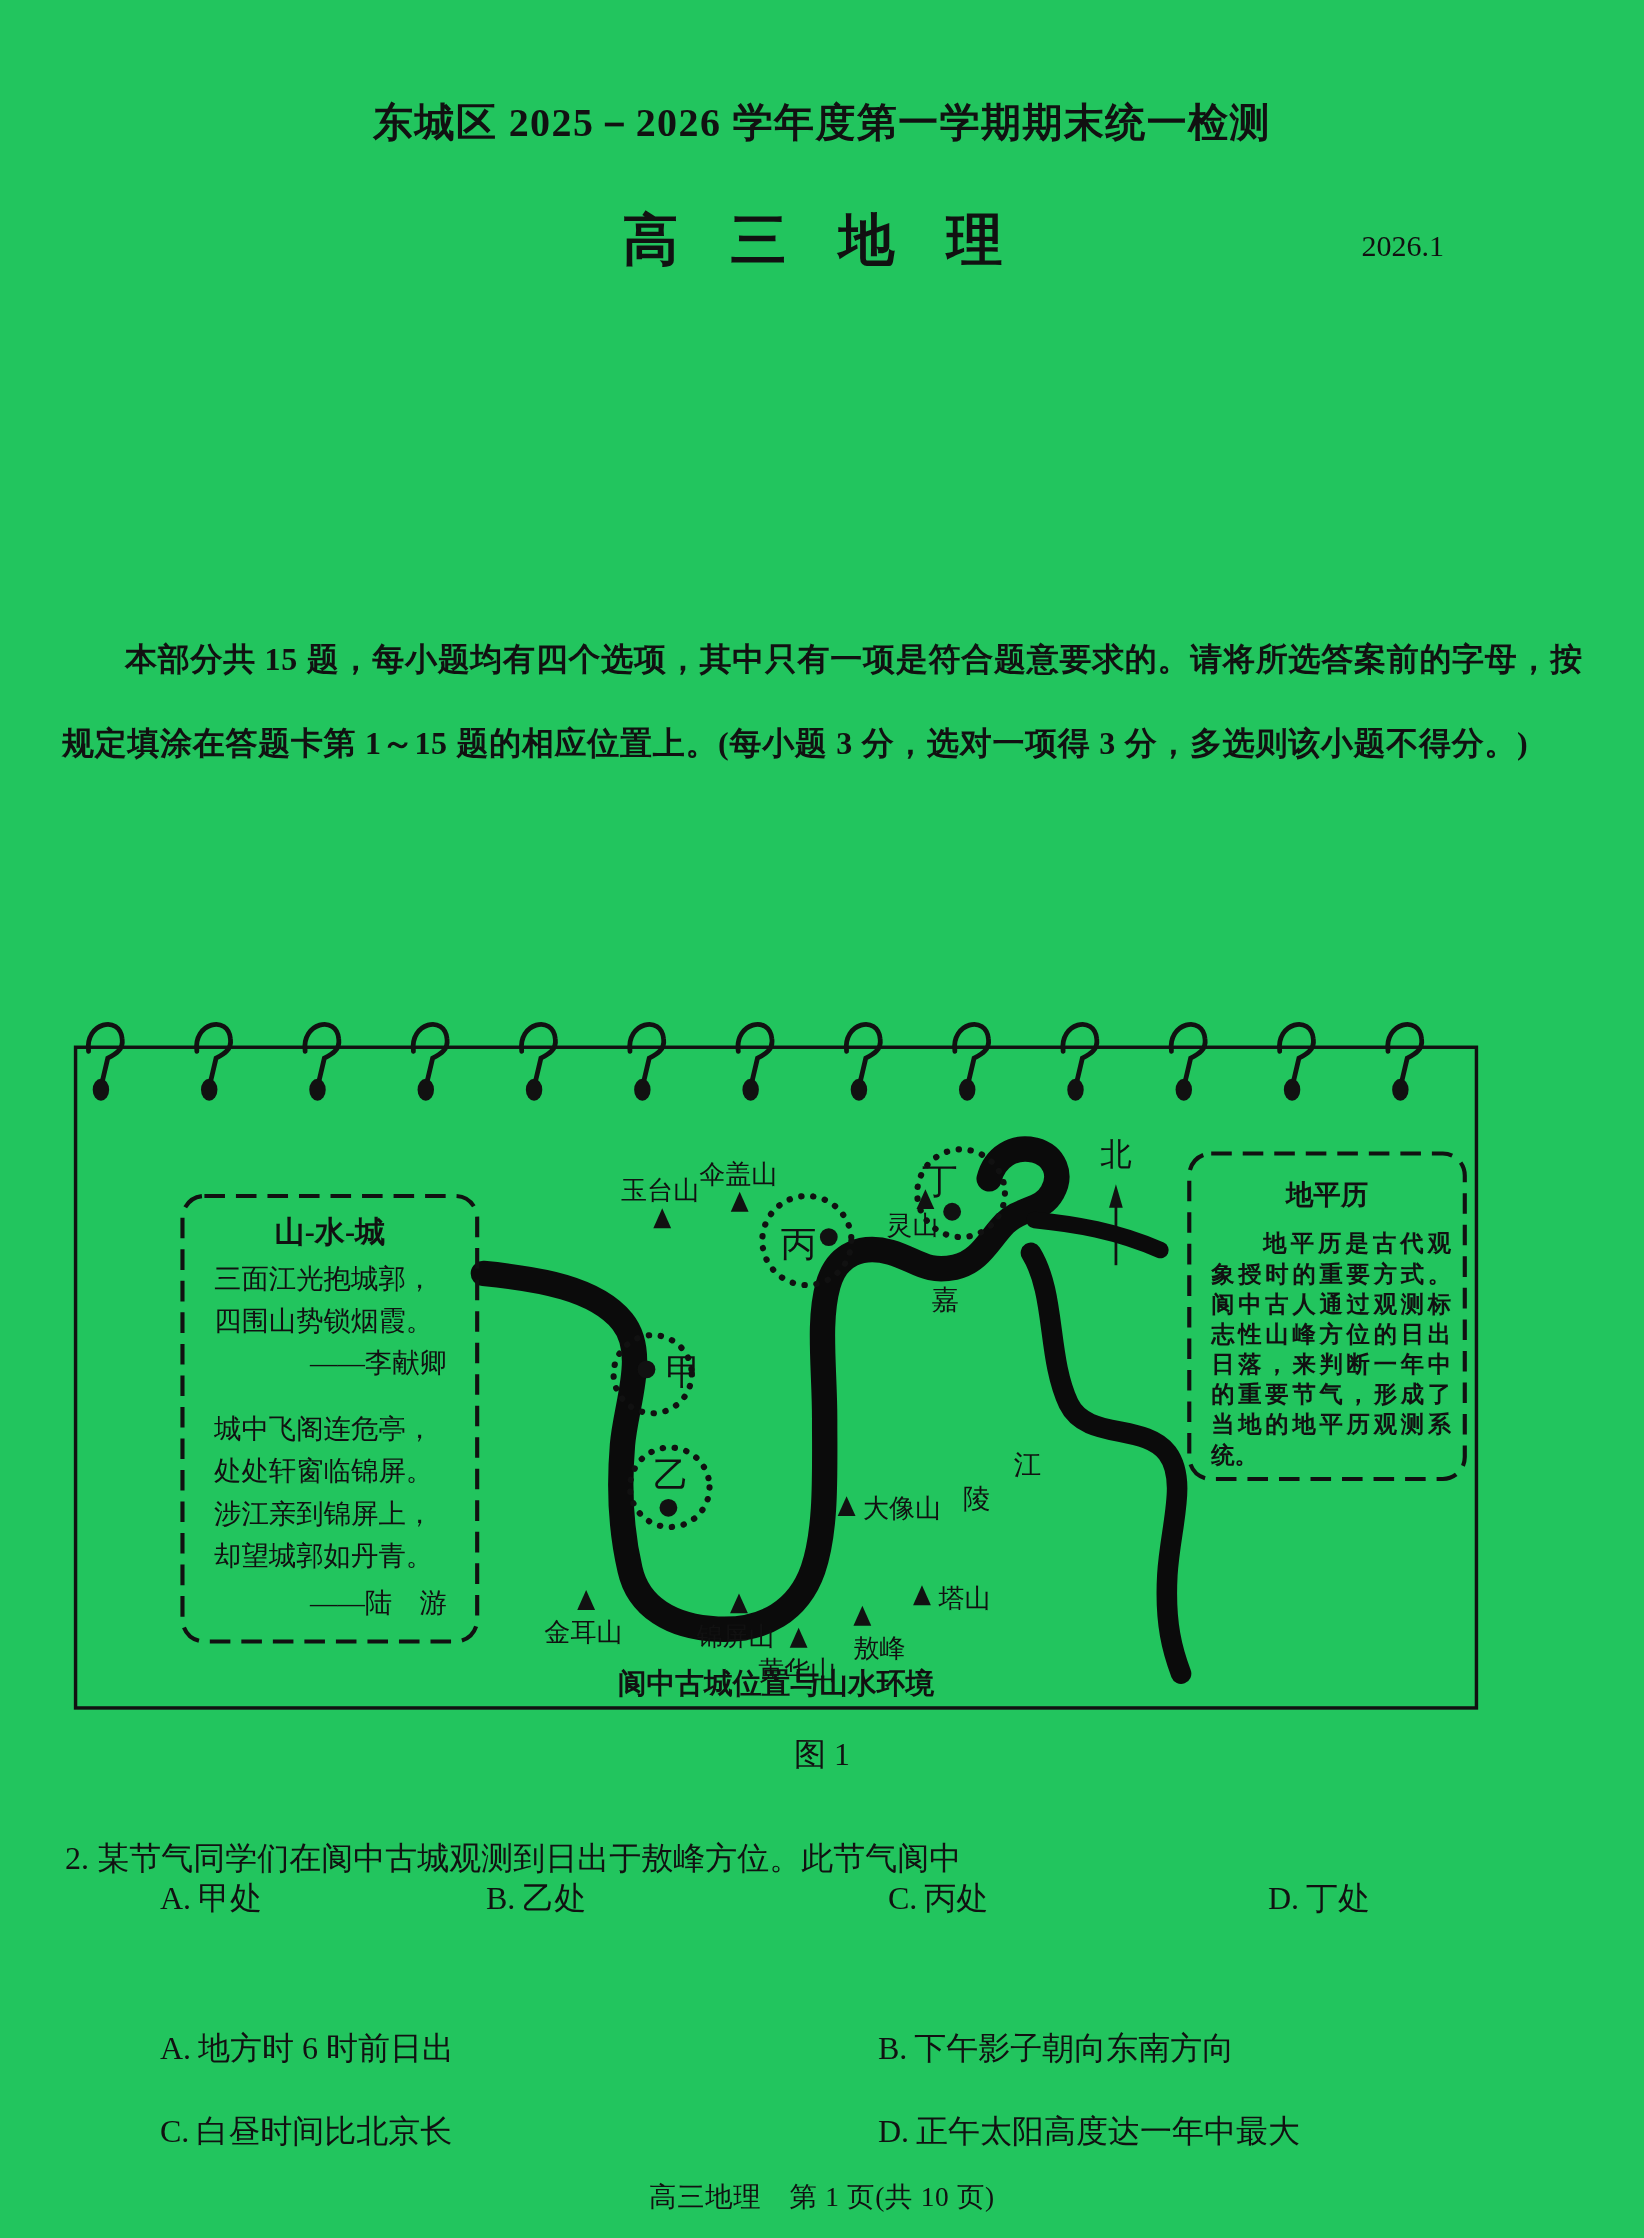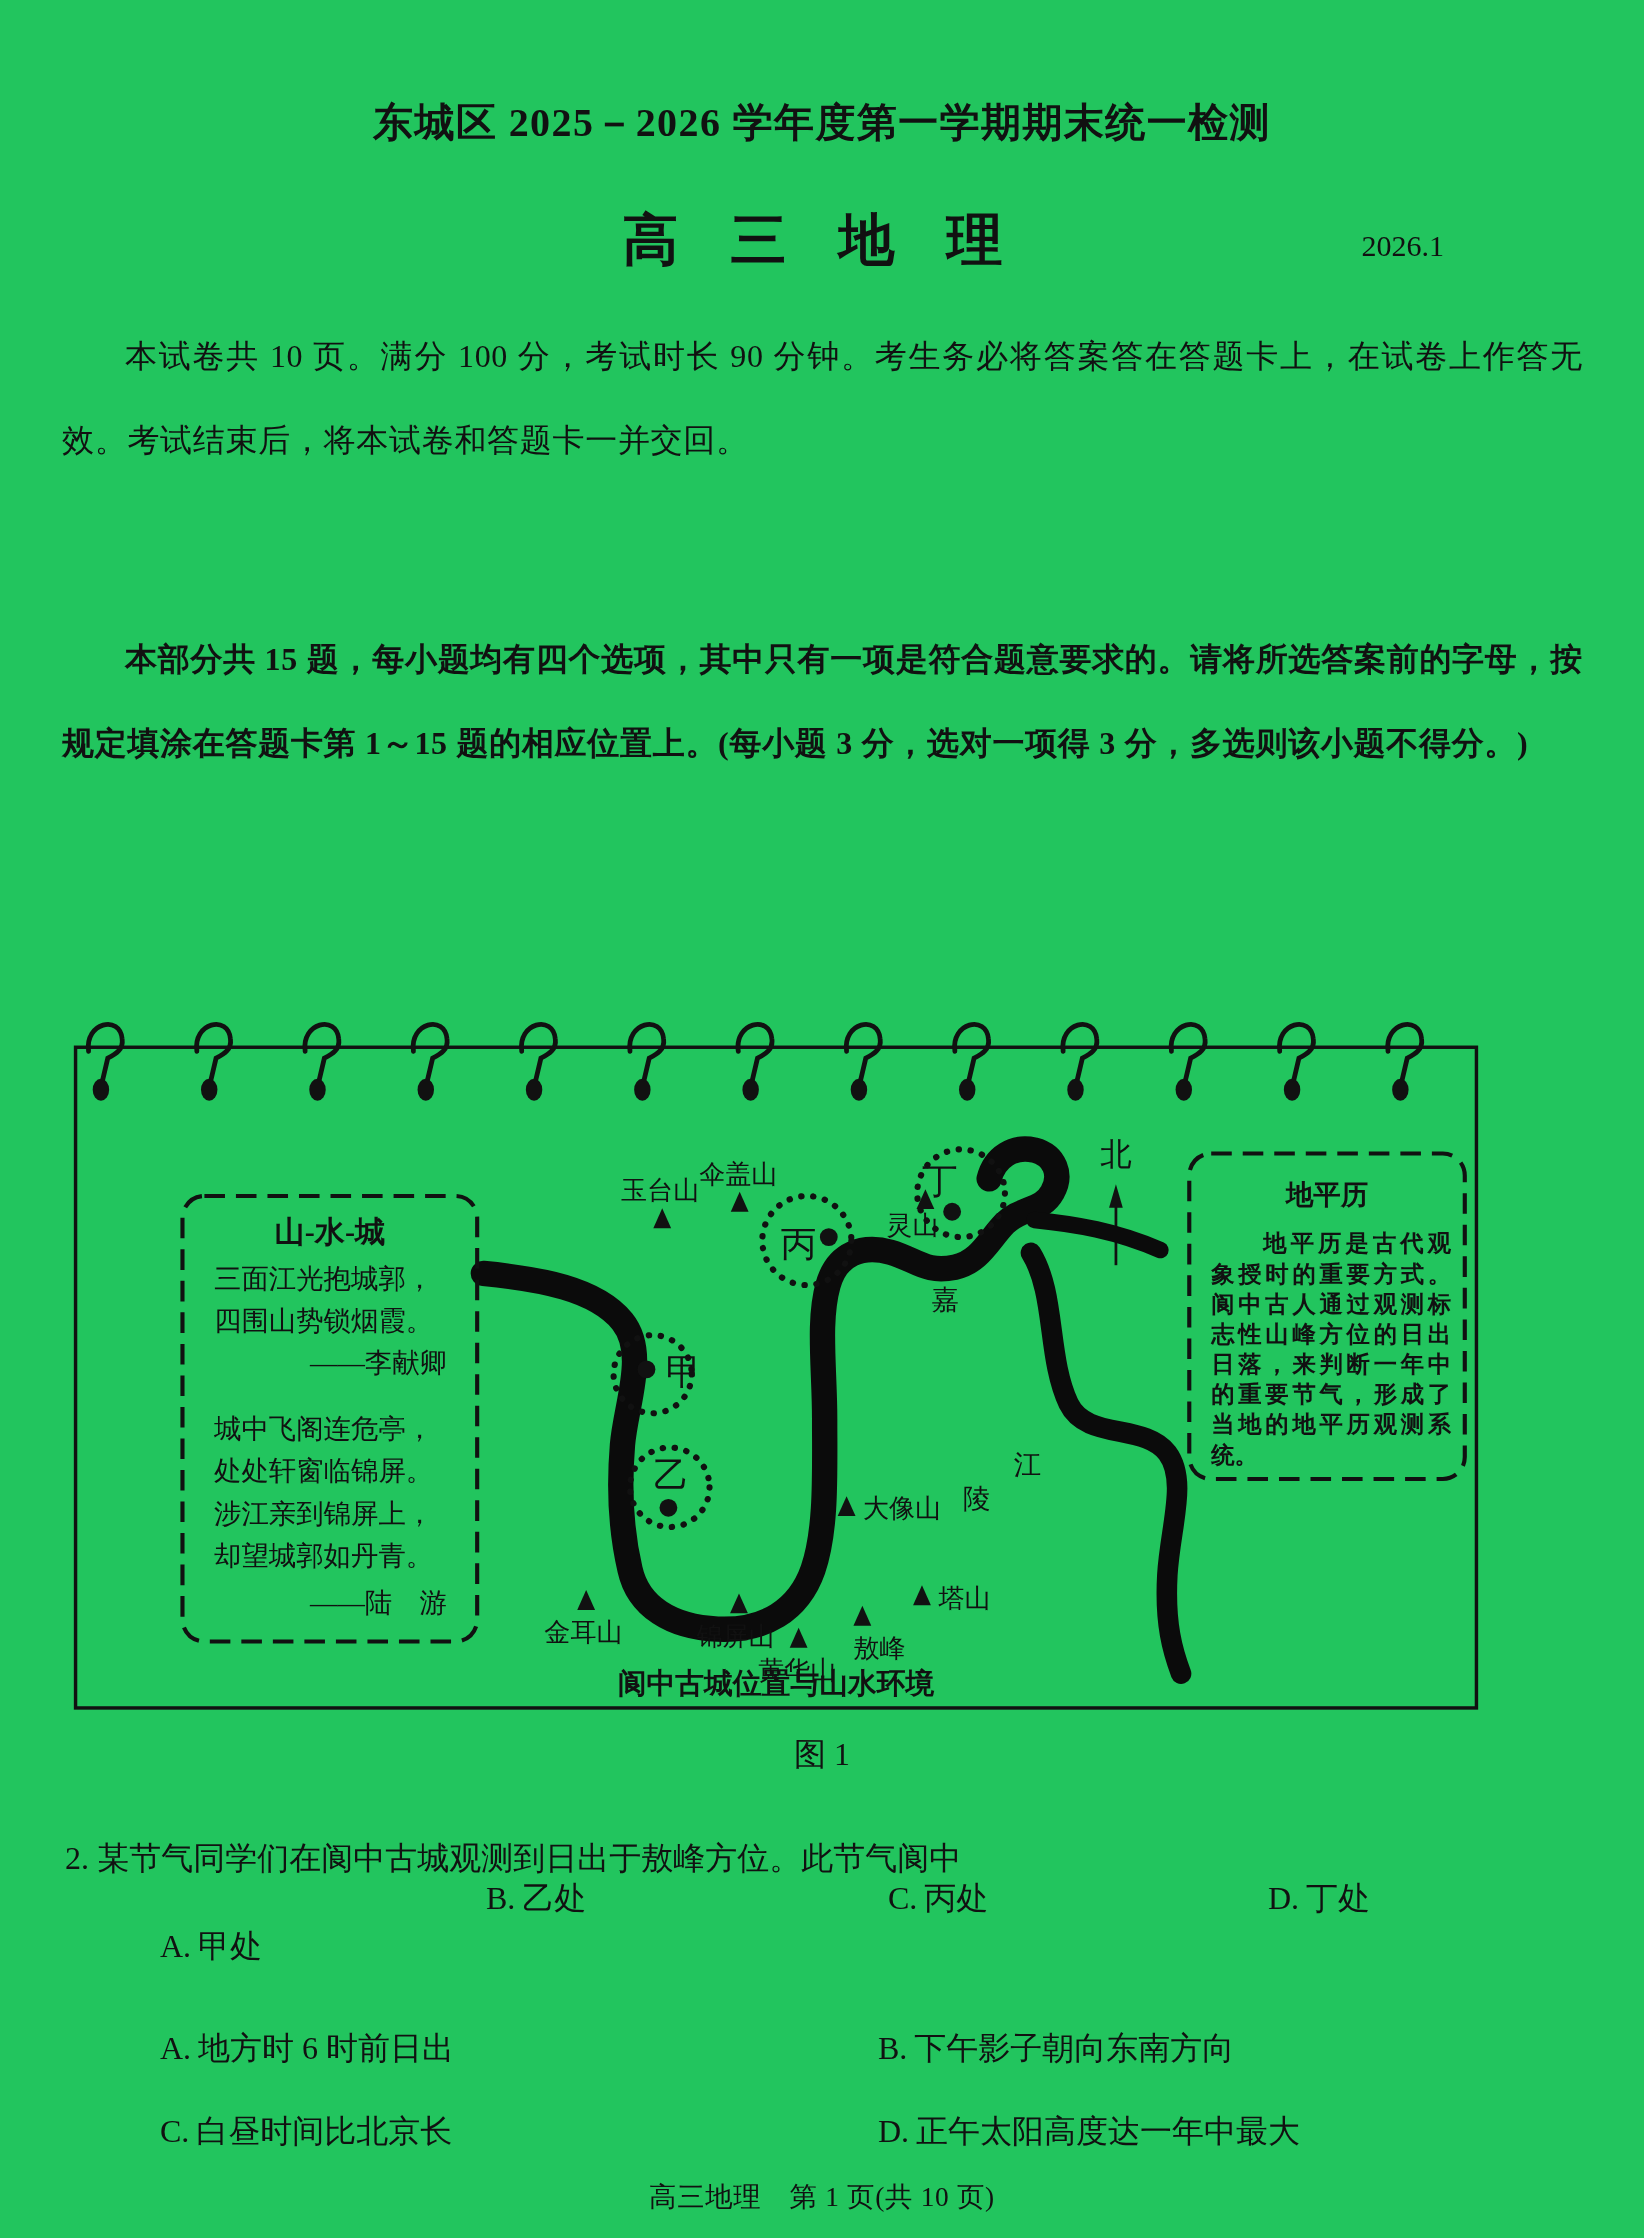--- a/index.html
+++ b/index.html
@@ -33,21 +33,20 @@
 </style>
 </head>
 <body>
 
 <div class="page">
 
   <div class="abs center exam-header">东城区 2025－2026 学年度第一学期期末统一检测</div>
   <div class="abs center subject-title">高 三 地 理</div>
   <div class="abs date">2026.1</div>
 
-  <div class="abs para" style="top:314px;">本试卷共 10 页。满分 100 分，考试时长 90 分钟。考生务必将答案答在答题卡上，在试卷上作答无效。考试结束后，将本试卷和答题卡一并交回。</div>
 
 
   <div class="abs para" style="top:617px;font-weight:bold;">本部分共 15 题，每小题均有四个选项，其中只有一项是符合题意要求的。请将所选答案前的字母，按规定填涂在答题卡第 1～15 题的相应位置上。(每小题 3 分，选对一项得 3 分，多选则该小题不得分。)</div>
 
 
   <svg viewBox="0 -85 2050 1052" style="position:absolute;left:73px;top:989px;width:1406px;height:721px;">
     <defs>
       <g id="ring">
         <path d="M -26 6 C -32 -36 20 -48 23 -12 C 25 3 14 10 2 16 L -6 50" fill="none" stroke="#111" stroke-width="7" stroke-linecap="round"></path>
         <ellipse cx="-8" cy="62" rx="12" ry="16" fill="#111"></ellipse>
@@ -182,21 +181,21 @@
         <text x="1660" y="606">统。</text>
       </g>
     </g>
 
     <text x="1025" y="942" font-size="42" font-weight="700" text-anchor="middle">阆中古城位置与山水环境</text>
   </svg>
 
   <div class="abs center fig-caption">图 1</div>
 
   <div>
-    <span class="opt" style="left:160px;top:1877px;margin-top:48px;"><span class="opt-label">A.</span><span>甲处</span></span>
+    <span class="opt" style="left:160px;top:1877px;"><span class="opt-label">A.</span><span>甲处</span></span>
     <span class="opt" style="left:486px;top:1877px;"><span class="opt-label">B.</span><span>乙处</span></span>
     <span class="opt" style="left:888px;top:1877px;"><span class="opt-label">C.</span><span>丙处</span></span>
     <span class="opt" style="left:1268px;top:1877px;"><span class="opt-label">D.</span><span>丁处</span></span>
   </div>
 
   <div class="abs q-line" style="top:1837px;">
     <span class="q-num">2.</span><span>某节气同学们在阆中古城观测到日出于敖峰方位。此节气阆中</span>
   </div>
   <div>
     <span class="opt" style="left:160px;top:2027px;"><span class="opt-label">A.</span><span>地方时 6 时前日出</span></span>

